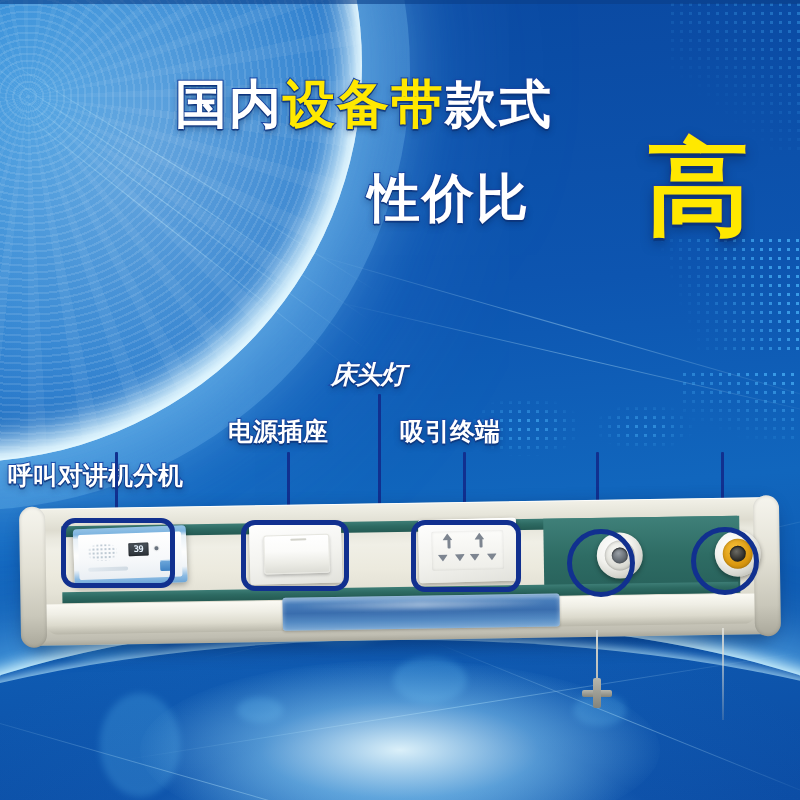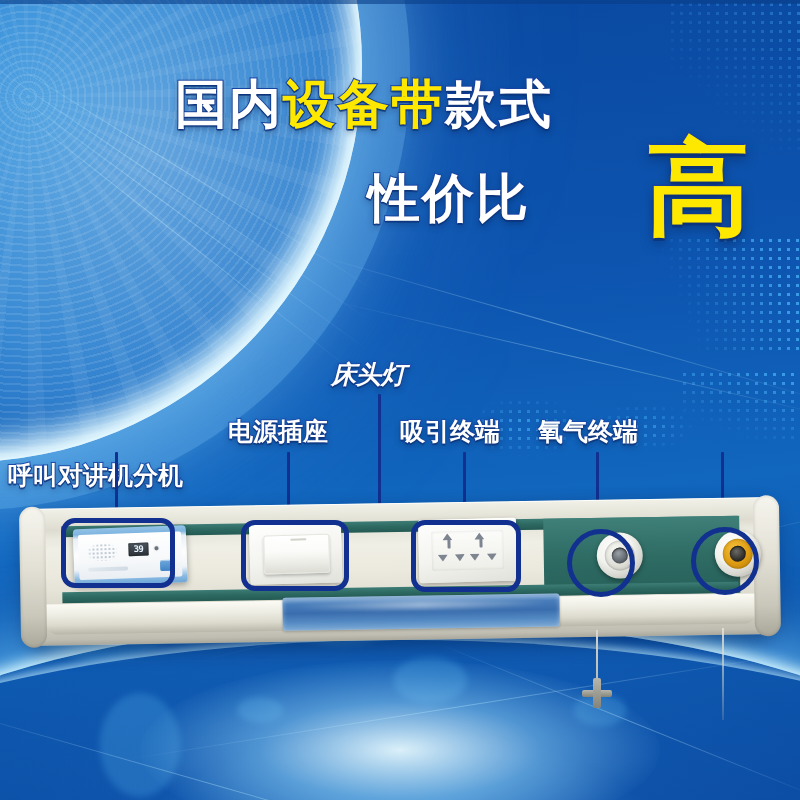--- a/index.html
+++ b/index.html
@@ -324,21 +324,20 @@
   </div>
   <div class="hl-line2-wrap">
     <div class="hl-line2">性价比</div>
     <div class="hl-big">高</div>
   </div>
 
   <div class="callout" style="left:8px;top:415px;margin-top:44px;">呼叫对讲机分机</div>
   <div class="callout" style="left:228px;top:415px;">电源插座</div>
   <div class="callout" style="left:331px;top:358px;font-style:italic;">床头灯</div>
   <div class="callout" style="left:400px;top:415px;">吸引终端</div>
-  <div class="callout" style="left:538px;top:415px;">氧气终端</div>
 
   <div class="leader" style="left:115px;top:452px;height:82px;"></div>
   <div class="leader" style="left:287px;top:452px;height:72px;"></div>
   <div class="leader" style="left:378px;top:394px;height:211px;"></div>
   <div class="leader" style="left:463px;top:452px;height:70px;"></div>
   <div class="leader" style="left:596px;top:452px;height:88px;"></div>
   <div class="leader" style="left:721px;top:452px;height:86px;"></div>
 
   <div class="unit">
     <div class="unit-body"></div>

